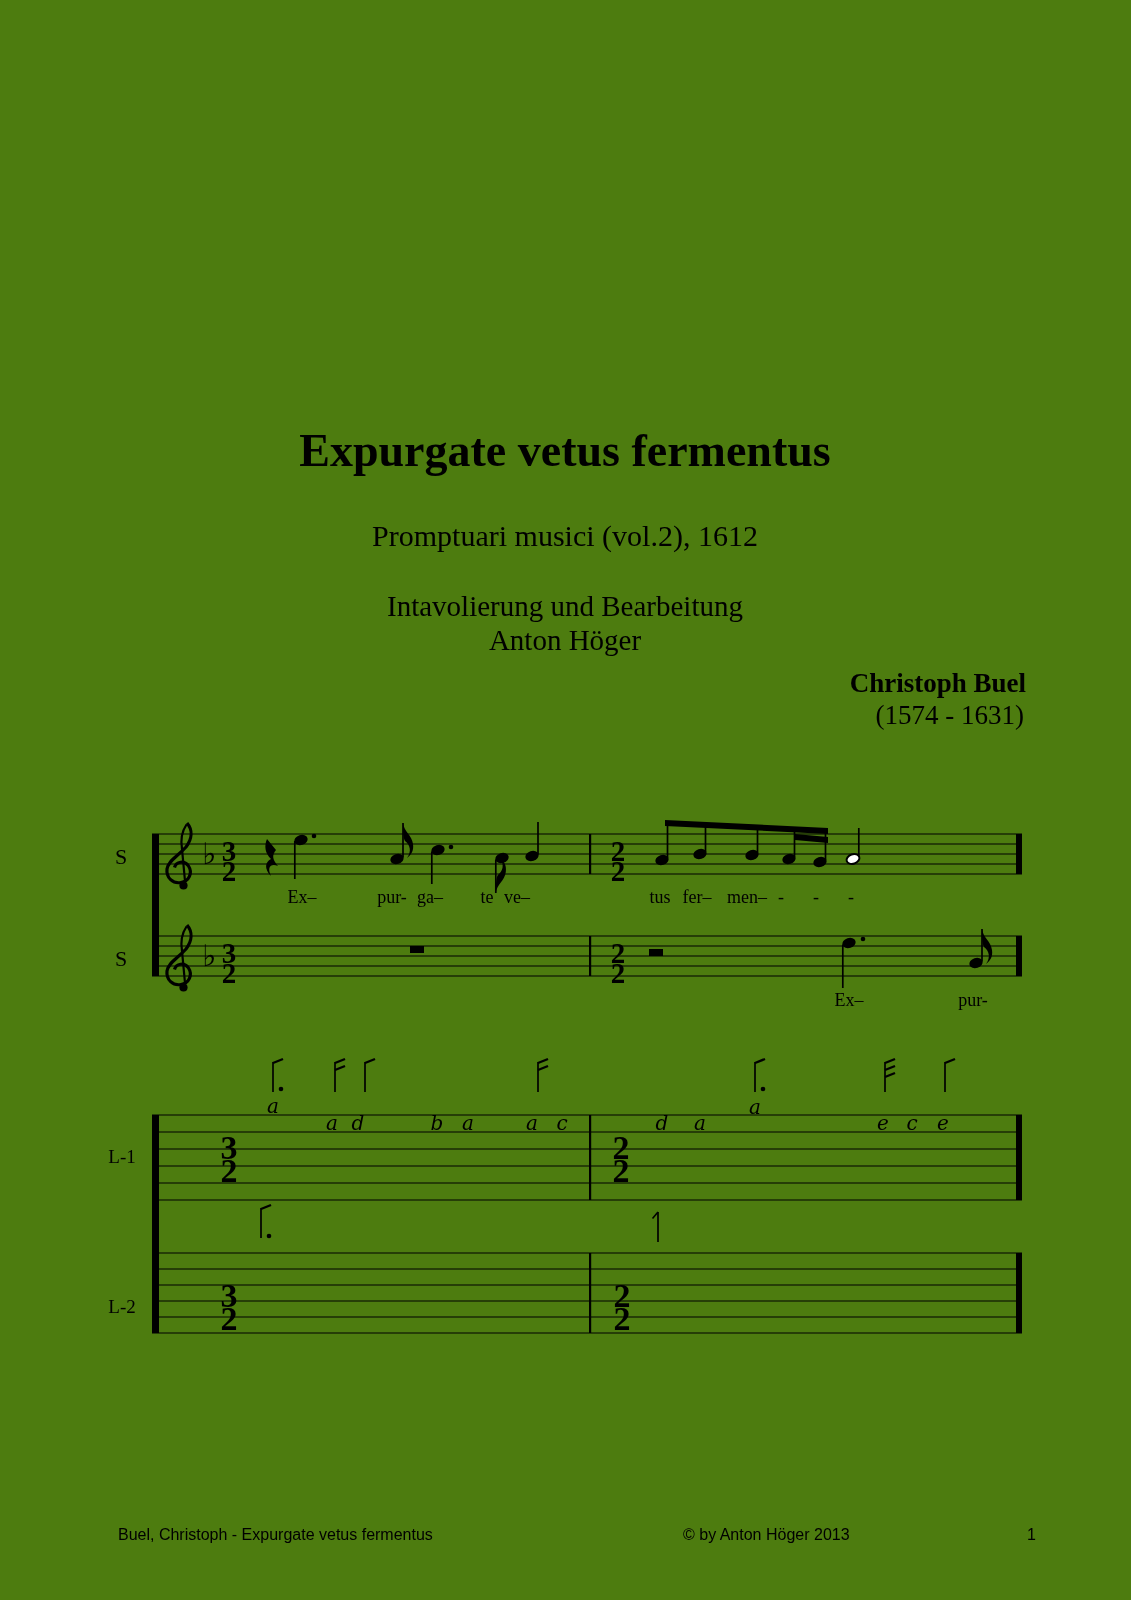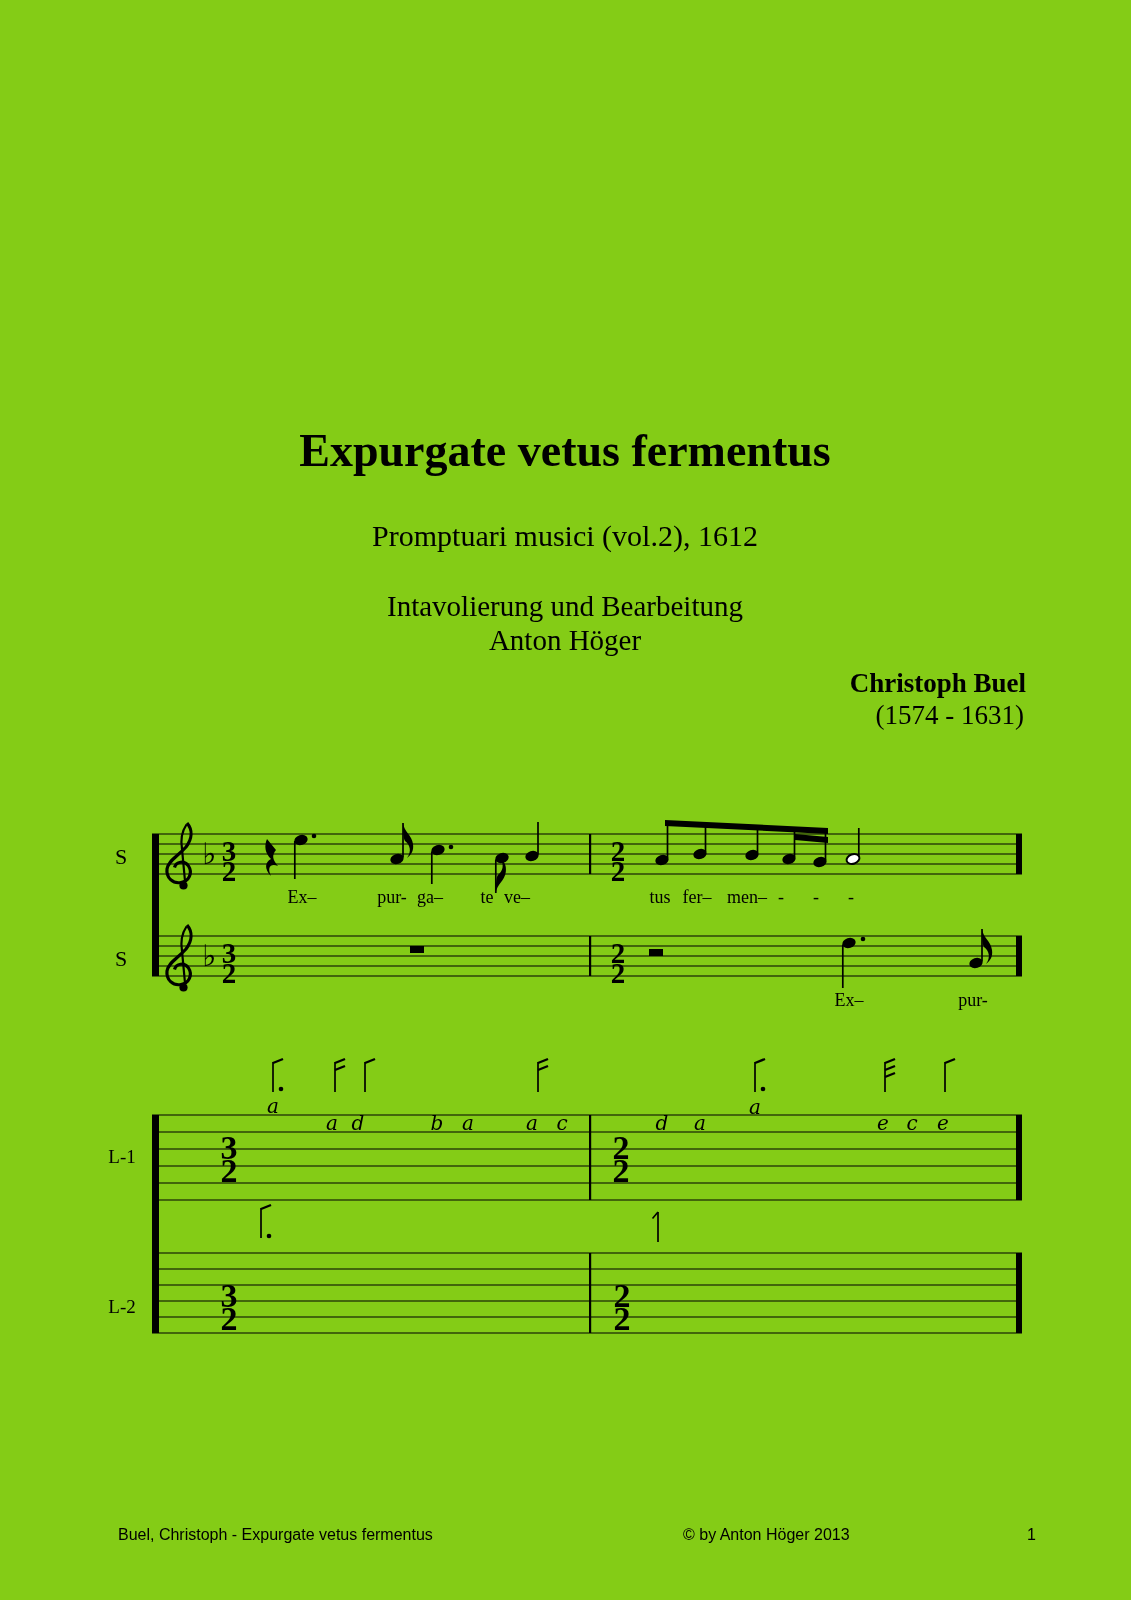--- a/index.html
+++ b/index.html
@@ -1,16 +1,16 @@
 <!DOCTYPE html>
 <html><head>
 <meta charset="utf-8">
 <style>
   html,body{margin:0;padding:0;background:#888;}
-  .page{position:relative;width:1131px;height:1600px;margin:0 auto;background:#84cc16;overflow:hidden;}
+  .page{position:relative;width:1131px;height:1600px;margin:0 auto;background:#4d7c0f;overflow:hidden;}
   svg{position:absolute;inset:0;}
   text{fill:#000;}
   .title{font:700 46px "Liberation Serif","DejaVu Serif",serif;}
   .subtitle{font:30px "Liberation Serif","DejaVu Serif",serif;}
   .arr{font:29px "Liberation Serif","DejaVu Serif",serif;}
   .composer{font:700 27px "Liberation Serif","DejaVu Serif",serif;}
   .dates{font:27px "Liberation Serif","DejaVu Serif",serif;}
   .slabel{font:22px "Liberation Serif","DejaVu Serif",serif;}
   .tlabel{font:19px "Liberation Serif","DejaVu Serif",serif;}
   .lyric{font:18px "Liberation Serif","DejaVu Serif",serif;}

